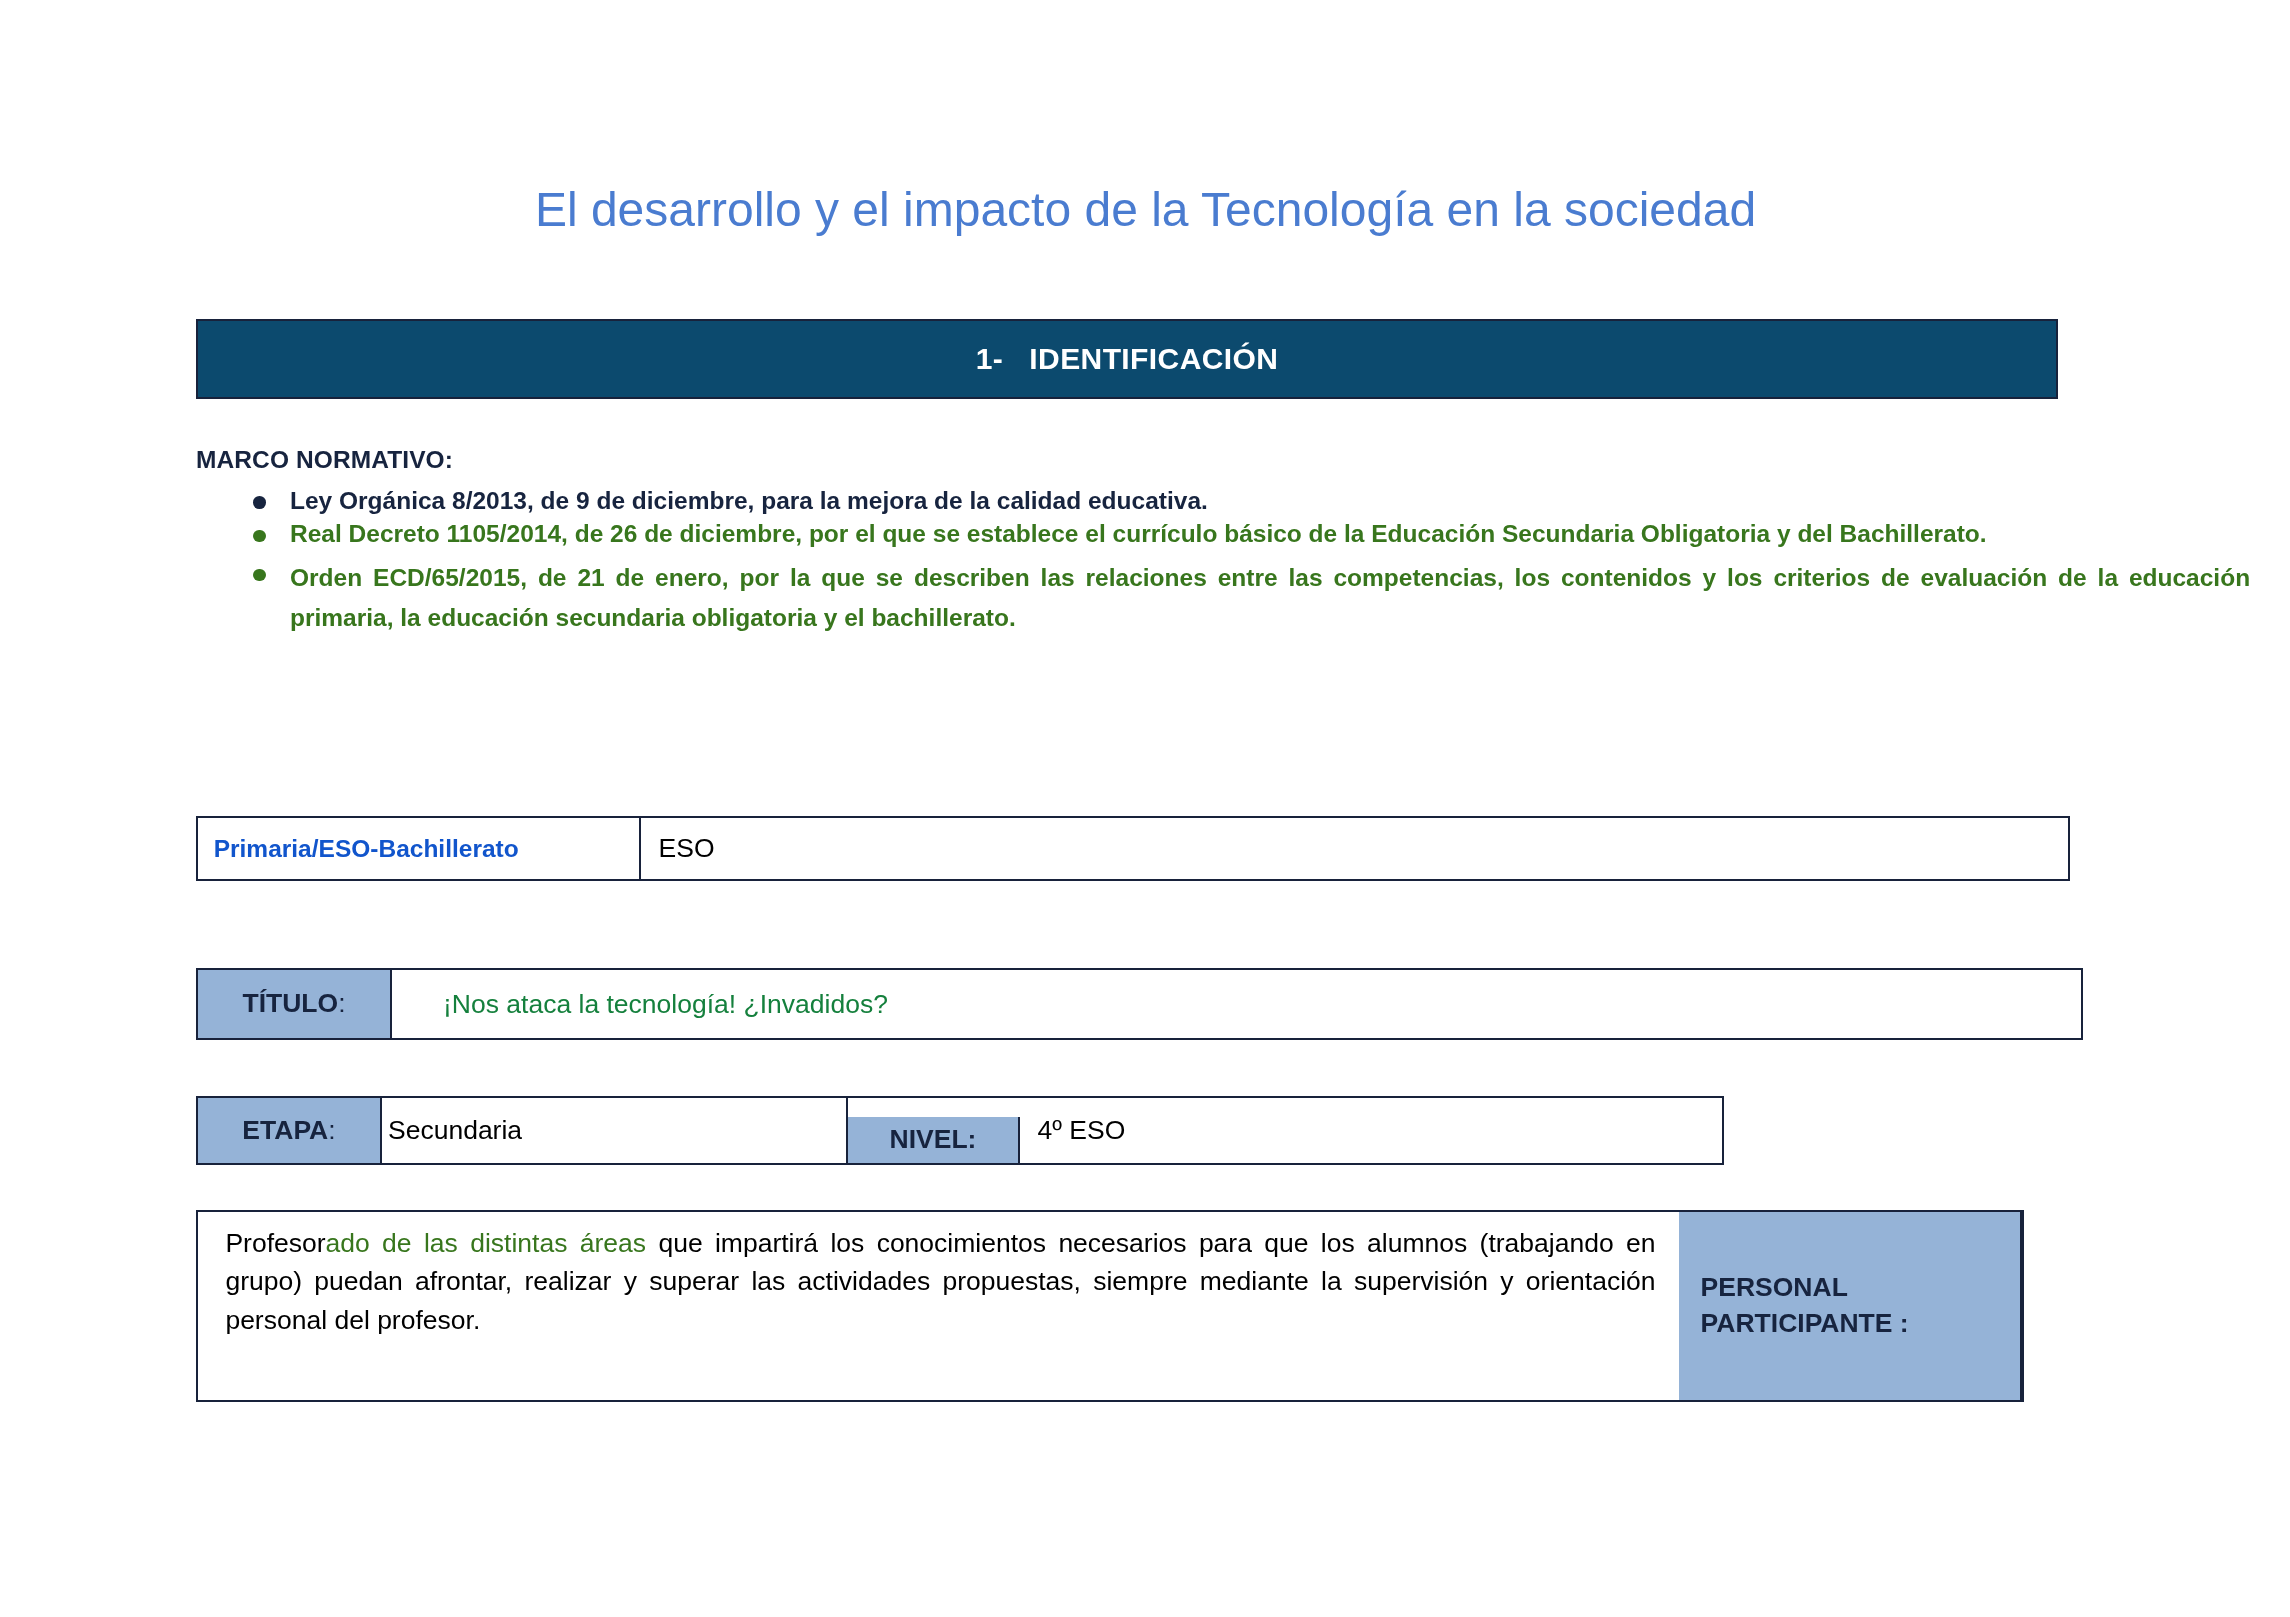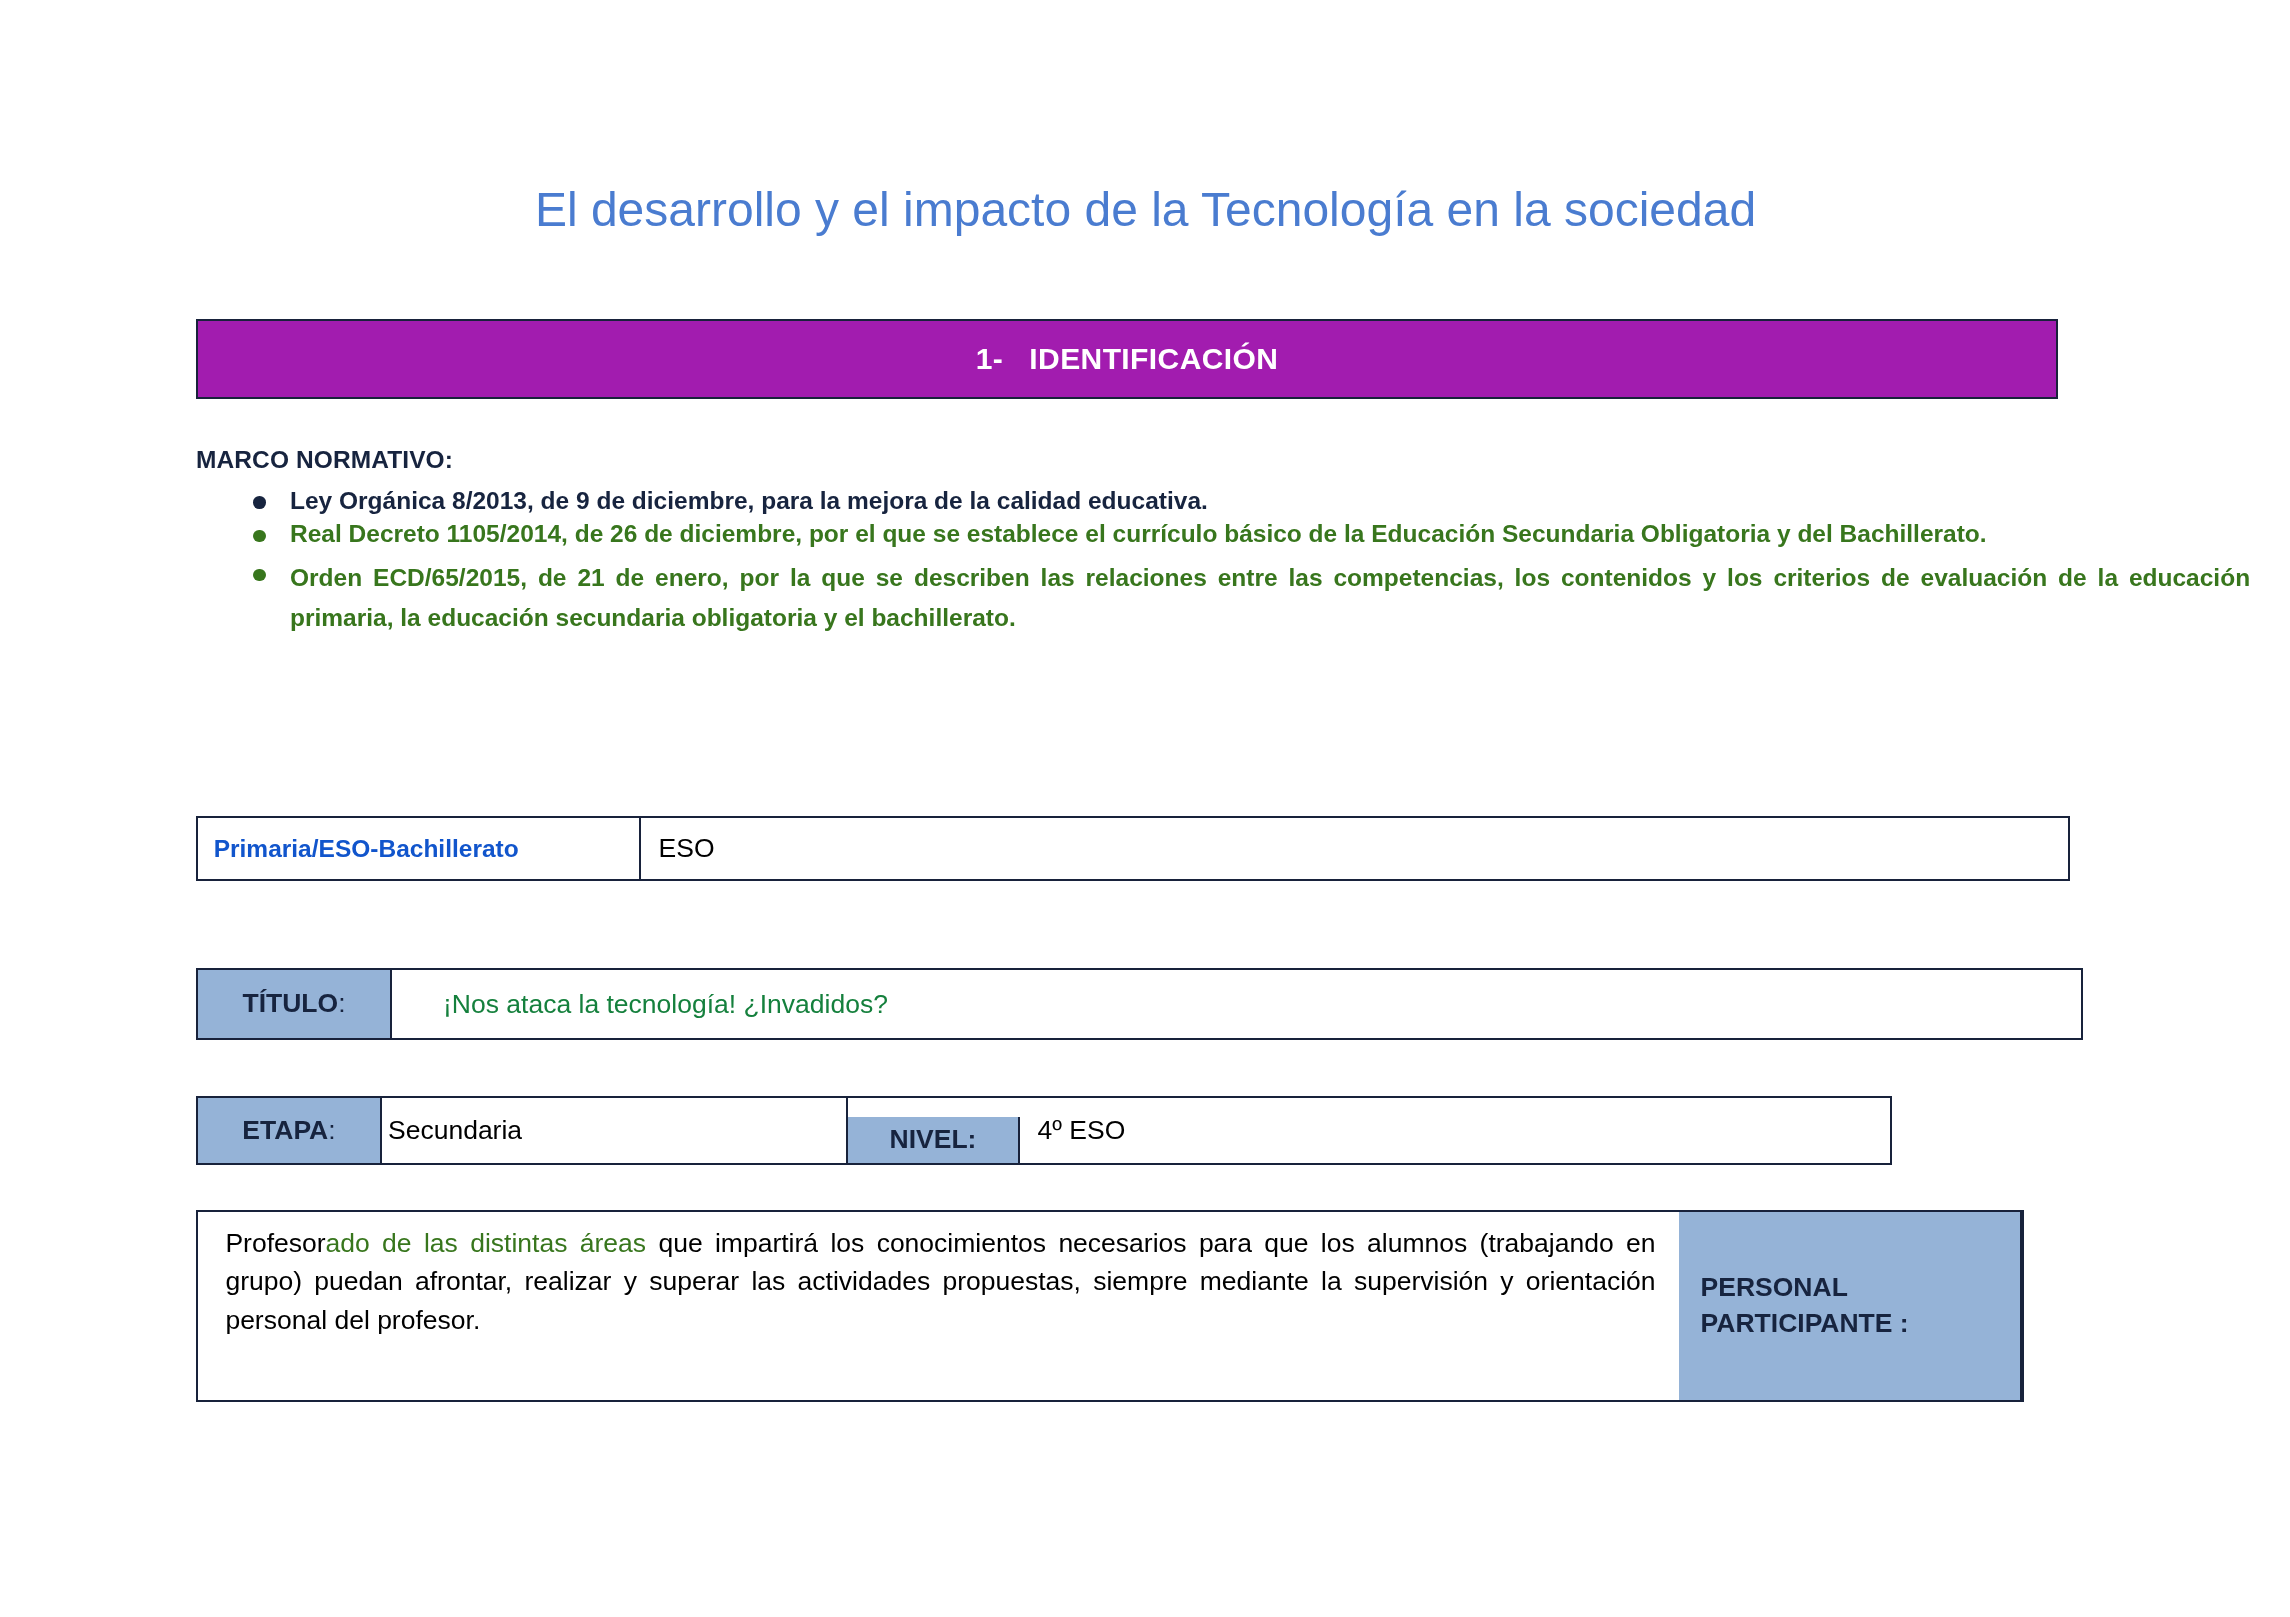--- a/index.html
+++ b/index.html
@@ -33,21 +33,21 @@
     letter-spacing: 0px;
   }
 
   
   .section-banner {
     position: absolute;
     left: 196px;
     top: 319px;
     width: 1862px;
     height: 80px;
-    background: #a21caf;
+    background: #0c4a6e;
     border: 2.9px solid #18223b;
     box-sizing: border-box;
     display: flex;
     align-items: center;
     justify-content: center;
   }
   .section-banner .banner-text {
     color: #ffffff;
     font-weight: bold;
     font-size: 30px;
@@ -142,21 +142,21 @@
   #tbl-etapa-educativa { left: 196px; top: 816px; width: 1874px; height: 65px; }
   #tbl-etapa-educativa .c1 { width: 443px; justify-content: flex-start; padding-left: 15.7px; }
   #tbl-etapa-educativa .c2 { flex: 1; }
 
   
   #tbl-titulo { left: 196px; top: 968px; width: 1887px; height: 72px; gap: 12px; }
   #tbl-titulo .c1 { width: 194px; justify-content: center; }
   #tbl-titulo .c2 { flex: 1; padding-left: 39px; }
 
   
-  #tbl-etapa-nivel { left: 196px; top: 1096px; width: 1696px; height: 69px; }
+  #tbl-etapa-nivel { left: 196px; top: 1096px; width: 1528px; height: 69px; }
   #tbl-etapa-nivel .c1 { width: 184px; justify-content: center; }
   #tbl-etapa-nivel .c2 { width: 466px; padding-left: 6px; }
   #tbl-etapa-nivel .c3 { width: 172px; justify-content: center; margin-top: 19px; }
   #tbl-etapa-nivel .c4 { flex: 1; }
 
   
   #tbl-personal { left: 196px; top: 1210px; width: 1828px; height: 192px; }
   #tbl-personal .c1 {
     width: 343px;
     align-items: center;

